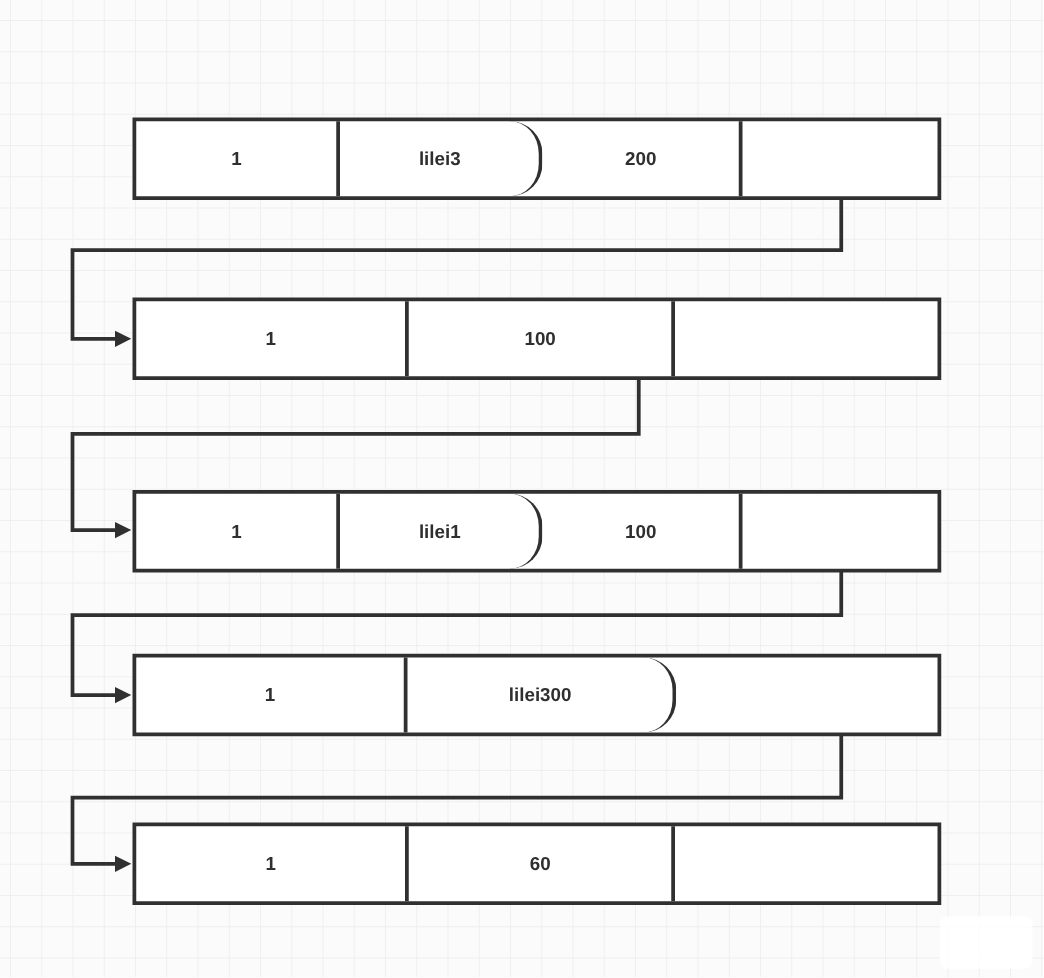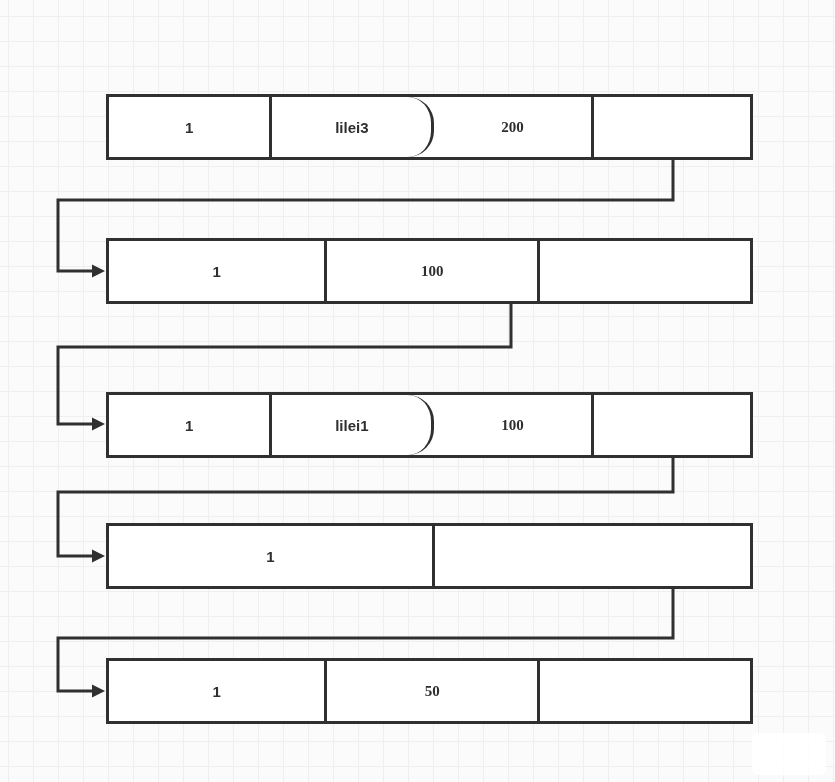--- a/index.html
+++ b/index.html
@@ -42,21 +42,21 @@
     border-right: 3px solid var(--stroke);
     font-size: 15px;
     font-weight: bold;
     color: var(--text);
     overflow: hidden;
     flex-basis: 0;
   }
   .cell:last-child { border-right: none; }
   .cell.c1 { flex-grow: 164; }
   .cell.c2 { flex-grow: 163; border-radius: 26px; }
-  .cell.c3 { flex-grow: 160; font-family: Liberation Serif, serif; }
+  .cell.c3 { flex-grow: 160; }
   .cell.c4 { flex-grow: 160; }
   svg.wires {
     position: absolute;
     left: 0; top: 0;
     width: 835px; height: 782px;
     pointer-events: none;
   }
   svg.wires path {
     stroke: var(--stroke);
     stroke-width: 3;
@@ -91,26 +91,27 @@
 
   <div class="node" style="top:392px;">
     <div class="cell c1">1</div>
     <div class="cell c2">lilei1</div>
     <div class="cell c3">100</div>
     <div class="cell c4"></div>
   </div>
 
   <div class="node" style="top:523px;">
     <div class="cell c1">1</div>
+    <div class="cell c2">lilei300</div>
     <div class="cell c4"></div>
   </div>
 
   <div class="node" style="top:658px;">
     <div class="cell c1">1</div>
-    <div class="cell c3">50</div>
+    <div class="cell c3">60</div>
     <div class="cell c4"></div>
   </div>
 
   <svg class="wires" viewBox="0 0 835 782" xmlns="http://www.w3.org/2000/svg">
     <g>
       <path d="M673 160 V200 H58 V271 H93"></path>
       <polygon points="92,264.5 92,277.5 105,271"></polygon>
     </g>
     <g>
       <path d="M511 303 V347 H58 V424 H93"></path>

